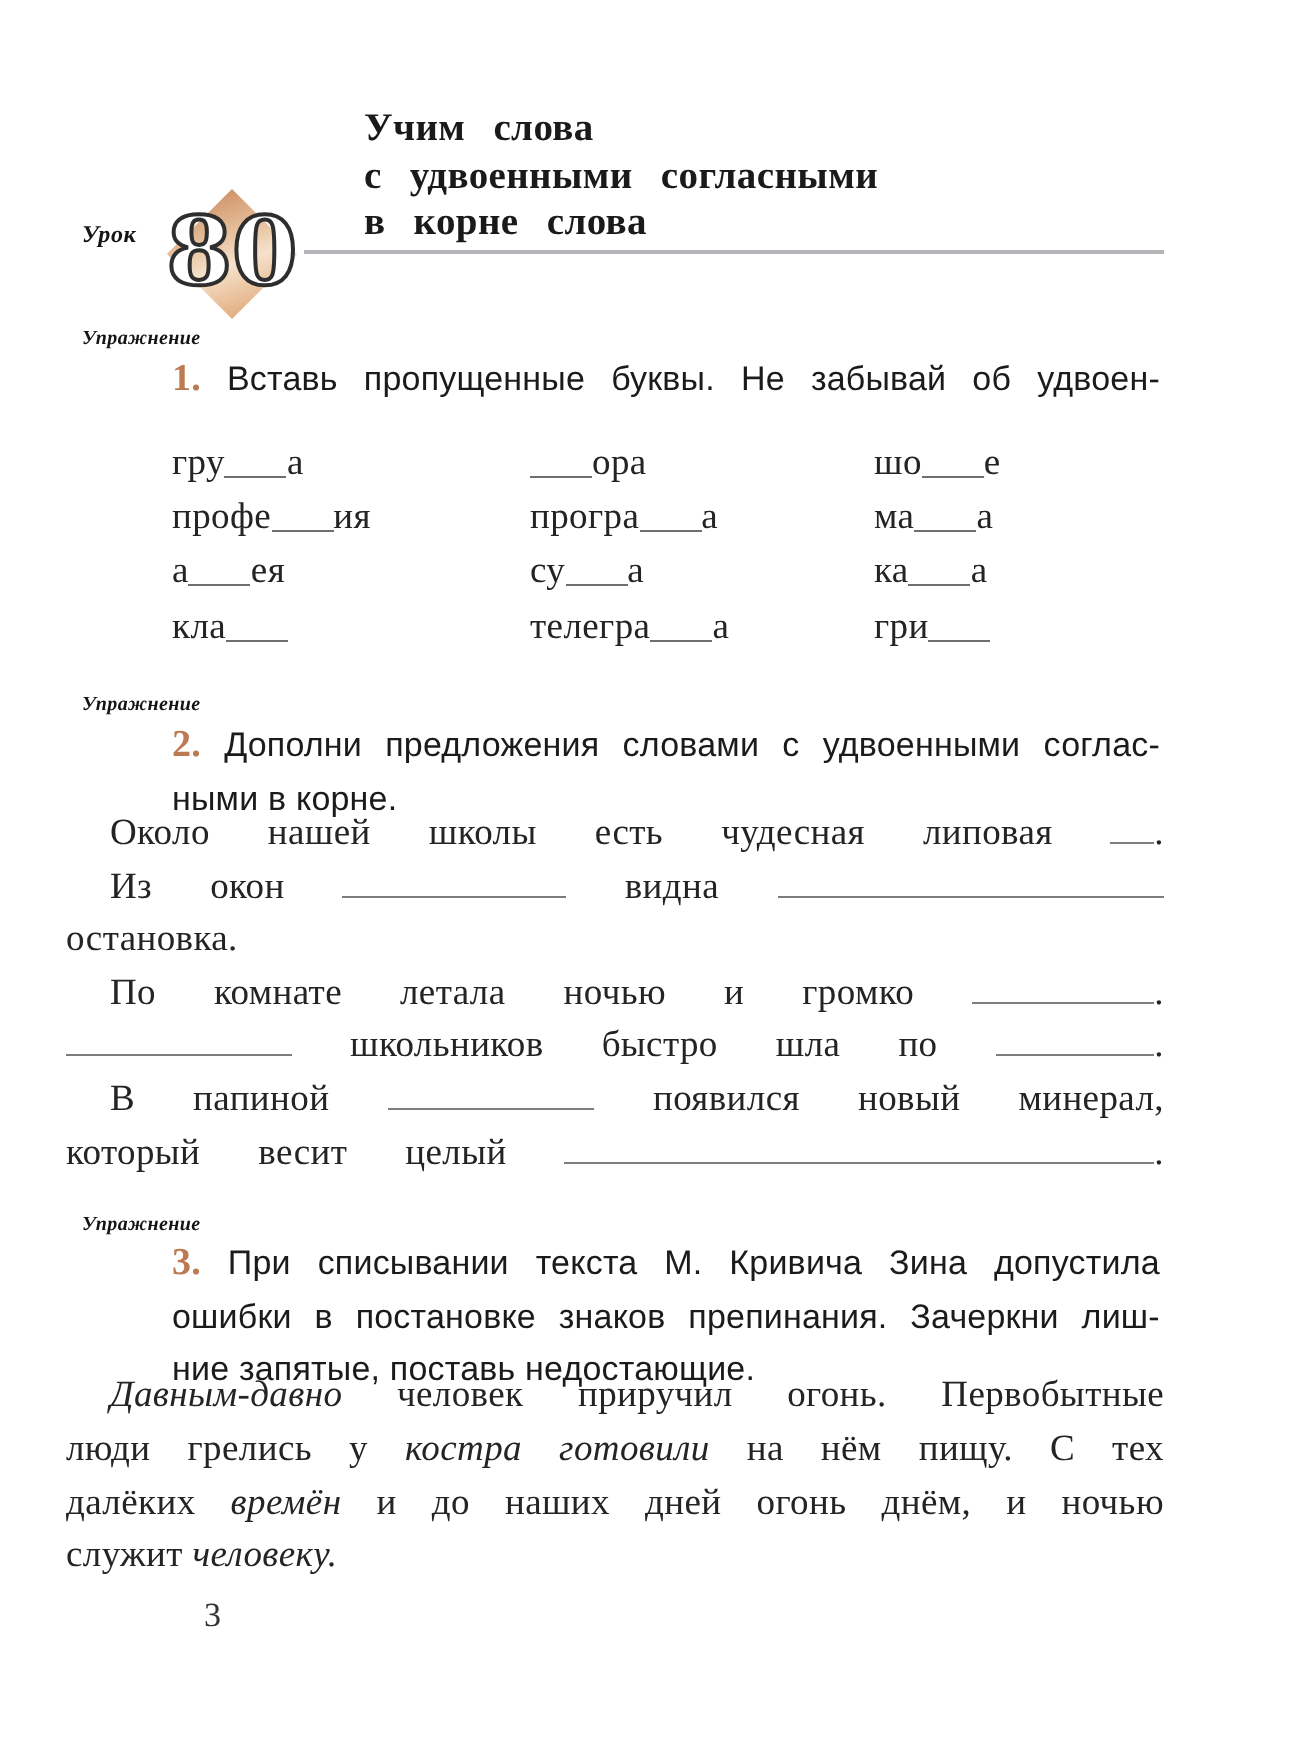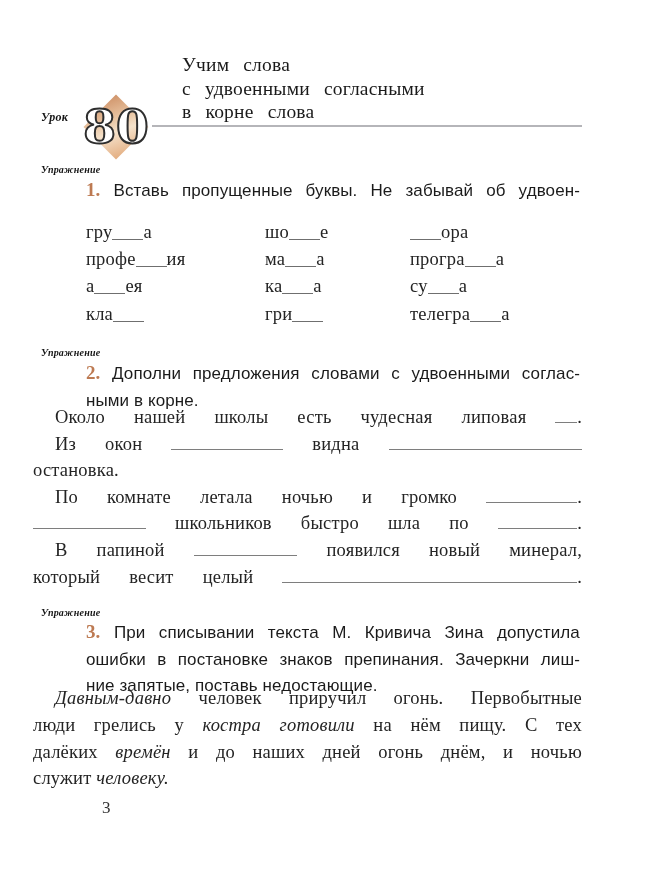--- a/index.html
+++ b/index.html
@@ -10,21 +10,21 @@
   .urok{position:absolute;left:41px;top:110px;font-style:italic;font-weight:bold;
         font-size:12px;color:#141414;letter-spacing:.3px;}
   .badge{position:absolute;left:83px;top:92px;width:66px;height:70px;font-weight:bold;}
   .diamond{position:absolute;left:10px;top:12px;width:46px;height:46px;
            transform:rotate(45deg);
            background:linear-gradient(115deg,#d0946a 0%,#e9c6a4 38%,#f5e2cb 58%,#e3ad80 100%);}
   .badge-num{position:absolute;left:0;top:0;width:66px;height:70px;line-height:70px;
              text-align:center;font-family:"DejaVu Serif",serif;font-size:47px;
              color:#ffffff;-webkit-text-stroke:2px #2e2e2e;
              text-shadow:0 0 1px #333;}
-  .title{position:absolute;left:182px;top:53px;font-weight:normal;font-size:19.5px;
+  .title{position:absolute;left:182px;top:53px;font-weight:bold;font-size:19.5px;
          line-height:23.5px;color:#1a1a1a;word-spacing:9px;letter-spacing:.2px;}
   .rule{position:absolute;left:152px;top:125px;width:430px;height:2px;background:#b5b5b9;}
 
   
   .ex-label{position:absolute;left:41px;font-style:italic;font-weight:bold;
             font-size:10px;color:#141414;letter-spacing:.2px;}
   .num{font-family:"Liberation Serif",serif;font-weight:600;font-size:19px;color:#bd7a52;}
 
   
   .instr{position:absolute;left:86px;width:494px;font-family:"Liberation Sans",sans-serif;
@@ -86,31 +86,31 @@
       </div>
   </div>
 
   <div class="grid">
     <div class="gcol gcol1">
       <div class="word-cell"><span class="w">гру</span><span class="blank" style="width: 31px;"></span><span class="w">а</span></div>
       <div class="word-cell"><span class="w">профе</span><span class="blank" style="width: 31px;"></span><span class="w">ия</span></div>
       <div class="word-cell"><span class="w">а</span><span class="blank" style="width: 31px;"></span><span class="w">ея</span></div>
       <div class="word-cell"><span class="w">кла</span><span class="blank" style="width: 31px;"></span></div>
     </div>
+    <div class="gcol gcol2">
+      <div class="word-cell"><span class="blank" style="width: 31px;"></span><span class="w">ора</span></div>
+      <div class="word-cell"><span class="w">програ</span><span class="blank" style="width: 31px;"></span><span class="w">а</span></div>
+      <div class="word-cell"><span class="w">су</span><span class="blank" style="width: 31px;"></span><span class="w">а</span></div>
+      <div class="word-cell"><span class="w">телегра</span><span class="blank" style="width: 31px;"></span><span class="w">а</span></div>
+    </div>
     <div class="gcol gcol3">
       <div class="word-cell"><span class="w">шо</span><span class="blank" style="width: 31px;"></span><span class="w">е</span></div>
       <div class="word-cell"><span class="w">ма</span><span class="blank" style="width: 31px;"></span><span class="w">а</span></div>
       <div class="word-cell"><span class="w">ка</span><span class="blank" style="width: 31px;"></span><span class="w">а</span></div>
       <div class="word-cell"><span class="w">гри</span><span class="blank" style="width: 31px;"></span></div>
-    </div>
-    <div class="gcol gcol2">
-      <div class="word-cell"><span class="blank" style="width: 31px;"></span><span class="w">ора</span></div>
-      <div class="word-cell"><span class="w">програ</span><span class="blank" style="width: 31px;"></span><span class="w">а</span></div>
-      <div class="word-cell"><span class="w">су</span><span class="blank" style="width: 31px;"></span><span class="w">а</span></div>
-      <div class="word-cell"><span class="w">телегра</span><span class="blank" style="width: 31px;"></span><span class="w">а</span></div>
     </div>
   </div>
 
   <div class="ex-label" style="top:347px">Упражнение</div>
   <div class="instr" style="top:360px">
     <div class="spread">
       <span class="num">2.</span>
     <span class="w">Дополни</span>
         <span class="w">предложения</span>
         <span class="w">словами</span>

